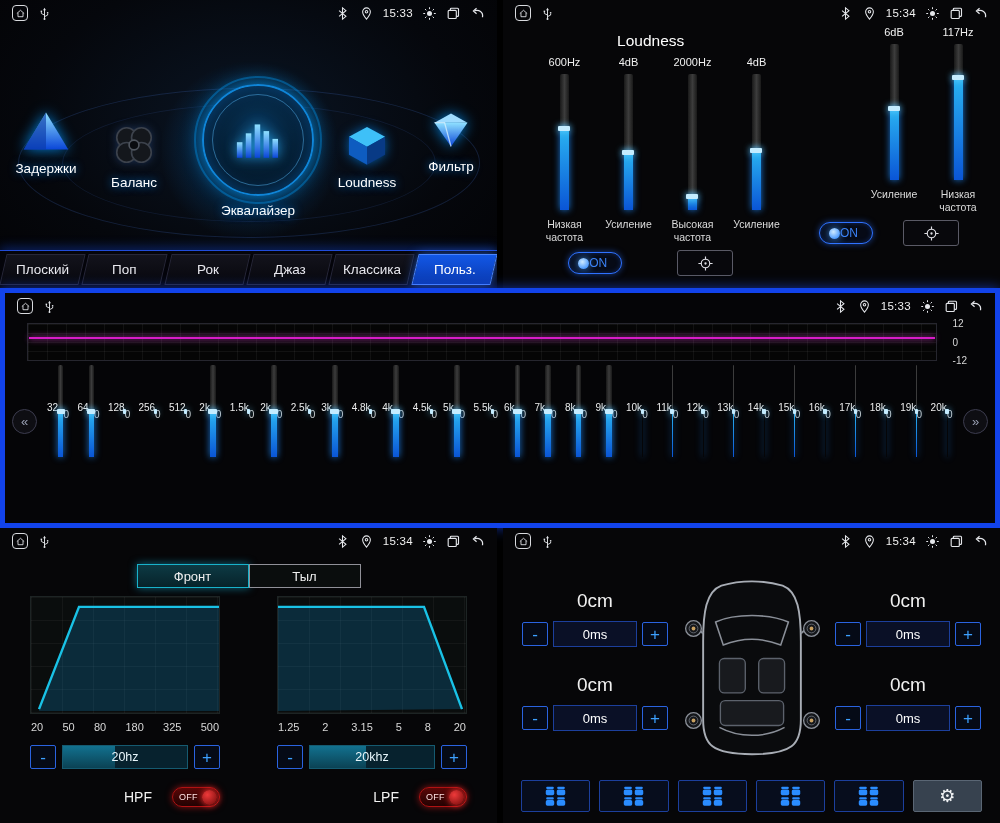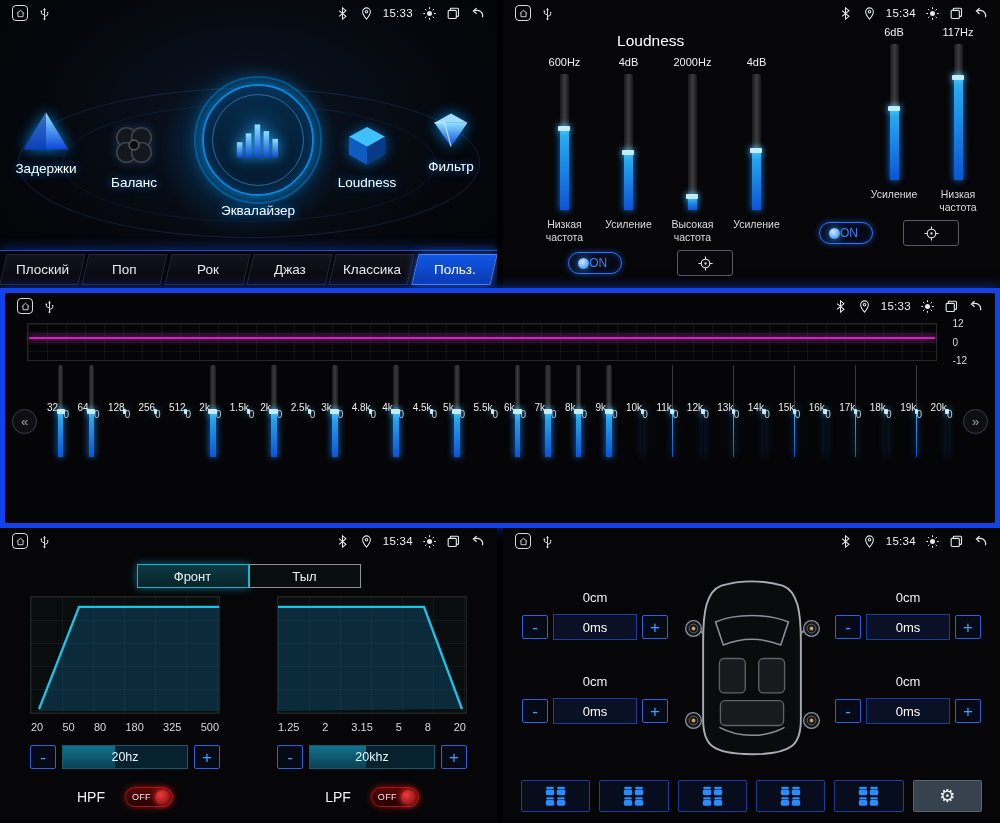--- a/index.html
+++ b/index.html
@@ -95,31 +95,31 @@
   .graph{position:relative;height:118px;background:#0a0d0d;border:1px solid #1d2424;background-image:repeating-linear-gradient(90deg,rgba(255,255,255,.045) 0 1px,transparent 1px 31px),repeating-linear-gradient(180deg,rgba(255,255,255,.045) 0 1px,transparent 1px 23px)}
   .graph svg{position:absolute;inset:0;width:100%;height:100%}
   .axis{display:flex;justify-content:space-between;font-size:11px;color:#d8d8d8;margin-top:7px;padding:0 1px}
   .slider-rows{display:flex;justify-content:space-between;padding:12px 30px 0}
   .frow{display:flex;align-items:center;gap:6px;width:190px}
   .sq-btn{width:26px;height:24px;border:1px solid #2a63e0;background:#050a16;color:#3da0ff;font-size:17px;line-height:1;display:flex;align-items:center;justify-content:center;cursor:pointer;border-radius:2px}
   .hbar{position:relative;flex:1;height:24px;background:#07222e;border:1px solid #155a70;display:flex;align-items:center;justify-content:center;font-size:12.5px;color:#e8f6fb;cursor:pointer;overflow:hidden}
   .hbar .hfill{position:absolute;left:0;top:0;bottom:0;width:var(--fill,40%);background:linear-gradient(180deg,#12718f,#0b4254)}
   .hbar span{position:relative}
   .filter-foot{display:flex;justify-content:space-between;padding:18px 30px 0}
-  .foot-grp{width:190px;display:flex;align-items:center;justify-content:center;gap:20px}
+  .foot-grp{width:190px;display:flex;align-items:center;justify-content:flex-end;gap:20px}
   .foot-label{font-size:14px;color:#f2f2f2}
   .toggle-off{width:48px;height:20px;border-radius:10px;background:linear-gradient(180deg,#5a0707,#230202);border:1px solid #b01212;display:flex;align-items:center;box-shadow:0 0 7px rgba(255,30,30,.55);cursor:pointer}
   .toggle-off .txt{font-size:9px;color:#ffe2e2;margin-left:6px;letter-spacing:.3px}
   .toggle-off .knob{width:15px;height:15px;border-radius:50%;background:radial-gradient(circle at 36% 32%,#ee3a3a,#6e0808);margin-left:4px;box-shadow:0 0 6px #f33}
 
   
   .corner{position:absolute;width:152px;display:flex;flex-direction:column;align-items:center}
   .corner.tl{left:16px;top:62px}.corner.tr{right:16px;top:62px}
   .corner.bl{left:16px;top:146px}.corner.br{right:16px;top:146px}
-  .dist{font-size:13px;color:#f0f0f0;margin-bottom:9px}
+  .dist{font-size:19px;color:#f0f0f0;margin-bottom:9px}
   .stepper{display:flex;align-items:center;gap:5px}
   .stepper .field{width:84px;height:26px;background:#0a1026;border:1px solid #1c3f9c;display:flex;align-items:center;justify-content:center;font-size:13px;color:#fff}
   .car-zone{position:absolute;left:50%;top:50px;transform:translateX(-50%);width:118px;height:182px}
   .car-zone svg{width:100%;height:100%;display:block}
   .spk{position:absolute;width:21px;height:21px}
   .spk svg{width:100%;height:100%}
   .spk.fl{left:180px;top:90px}.spk.fr{left:298px;top:90px}
   .spk.rl{left:180px;top:182px}.spk.rr{left:298px;top:182px}
   .seat-row{position:absolute;left:18px;right:18px;bottom:11px;height:32px;display:flex;gap:9px}
   .seat-btn{flex:1;border:1px solid #1c3f9c;background:#070d1d;display:flex;align-items:center;justify-content:center;color:#2a8cff;cursor:pointer;border-radius:2px}

